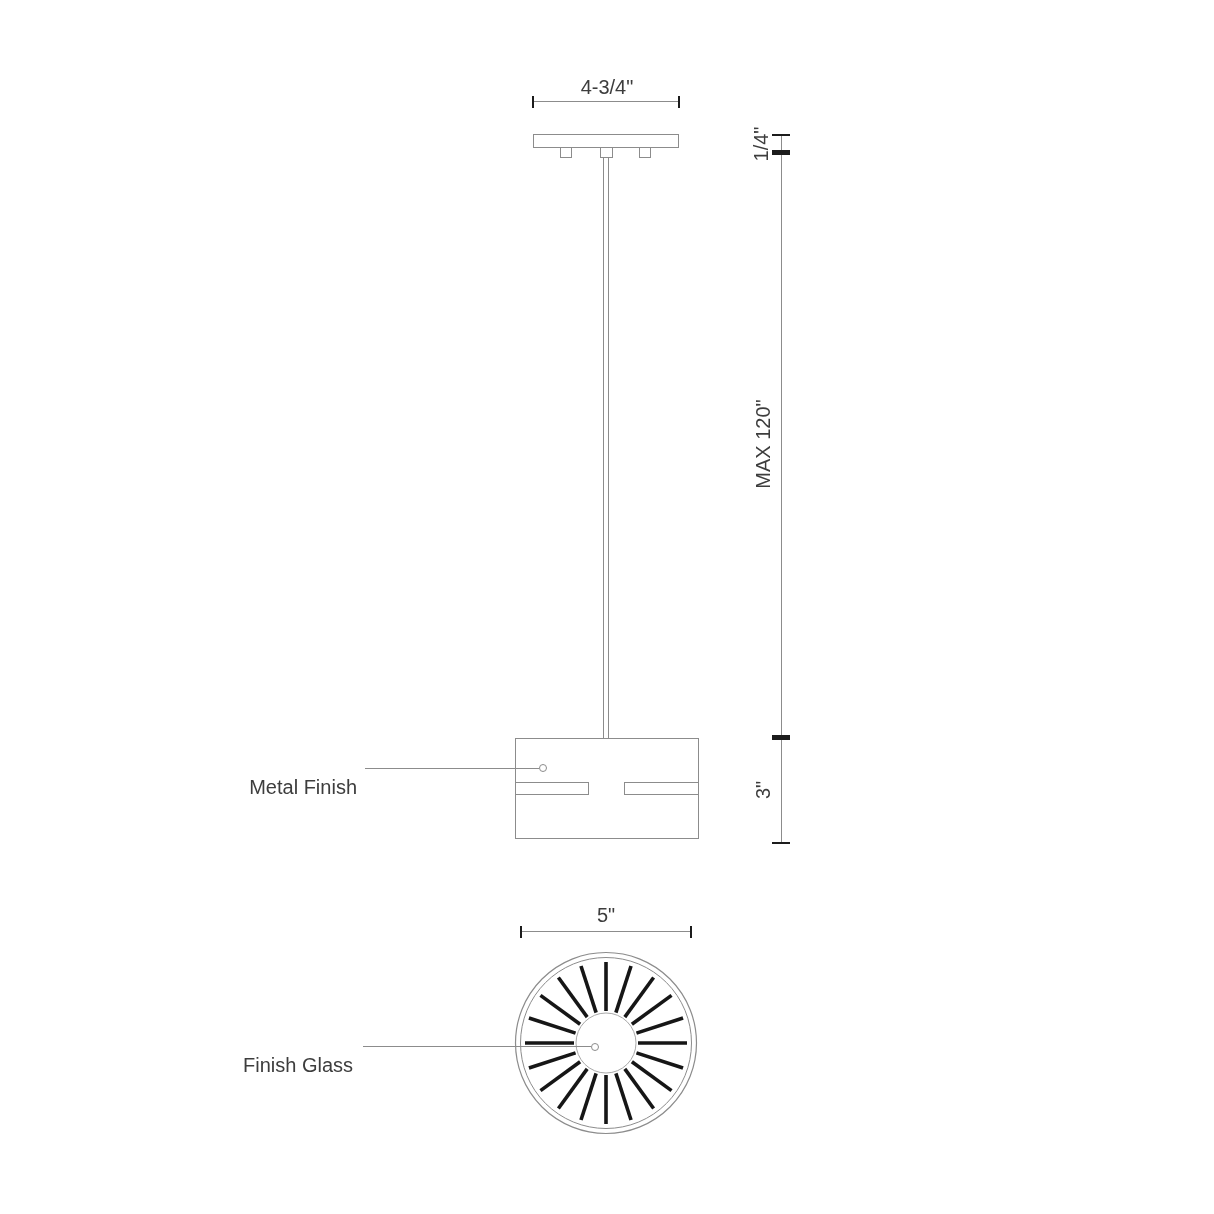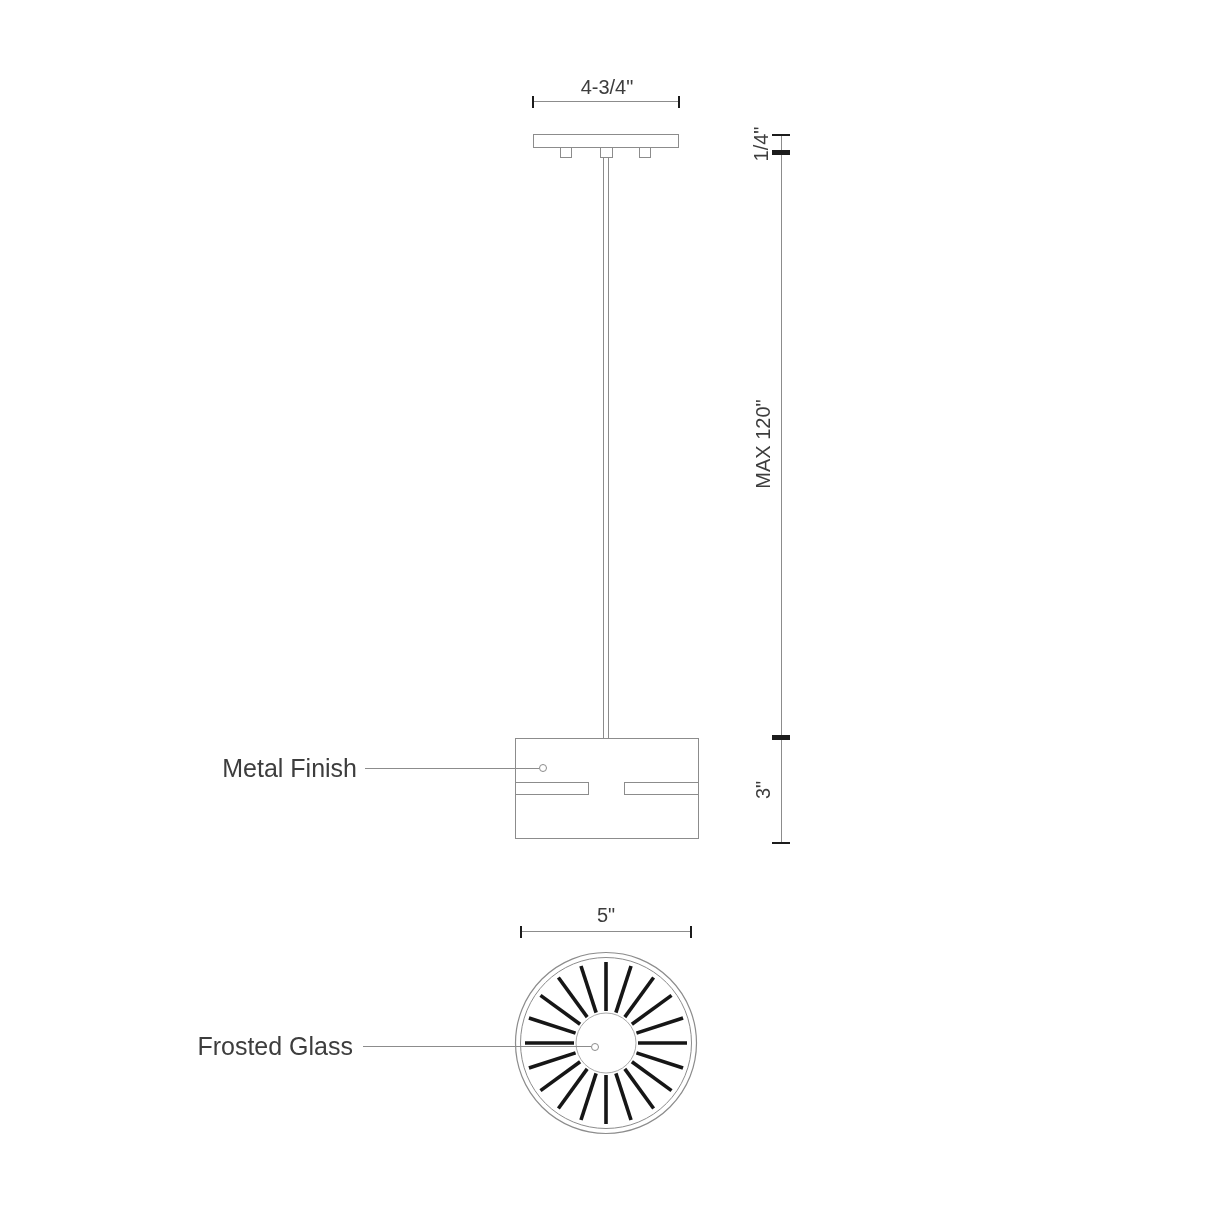--- a/index.html
+++ b/index.html
@@ -31,22 +31,23 @@
   }
   .rotlabel{
     position:absolute;
     transform:translate(-50%,-50%) rotate(-90deg);
     transform-origin:center;
     font-size:20px;line-height:22px;white-space:nowrap;color:var(--text);
   }
   .calloutlabel{
     position:absolute;
     transform:translate(0,-50%);
-    font-size:25px;line-height:22px;white-space:nowrap;color:var(--text);
+    font-size:20px;line-height:22px;white-space:nowrap;color:var(--text);
     text-align:left;
+    margin-top:19px;
   }
   .rod{
     border-left:1px solid var(--line);
     border-right:1px solid var(--line);
     background:var(--bg);
     box-sizing:border-box;
   }
   .dot{
     border:1px solid var(--line);
     border-radius:50%;
@@ -115,17 +116,17 @@
         <line x1="86.11" y1="65.57" x2="70.97" y2="18.96" stroke="#161616" stroke-width="3.6"></line>
         <line x1="96.00" y1="64.00" x2="96.00" y2="15.00" stroke="#161616" stroke-width="3.6"></line>
         <line x1="105.89" y1="65.57" x2="121.03" y2="18.96" stroke="#161616" stroke-width="3.6"></line>
         <line x1="114.81" y1="70.11" x2="143.61" y2="30.47" stroke="#161616" stroke-width="3.6"></line>
         <line x1="121.89" y1="77.19" x2="161.53" y2="48.39" stroke="#161616" stroke-width="3.6"></line>
         <line x1="126.43" y1="86.11" x2="173.04" y2="70.97" stroke="#161616" stroke-width="3.6"></line>
       </g>
     <circle cx="96" cy="96" r="30" fill="#ffffff" stroke="#a8a8a8" stroke-width="1"></circle>
   </svg>
 
-  <div class="abs calloutlabel" style="right:861px;top:1046px;">Frosted Glass</div>
+  <div class="abs calloutlabel" style="right:861px;top:1046px;">Finish Glass</div>
   <div class="abs hline" style="left:363px;top:1046px;width:228px;"></div>
   <div class="abs dot" style="left:591px;top:1043px;width:8px;height:8px;"></div>
 
 </div>
 
 </body></html>

